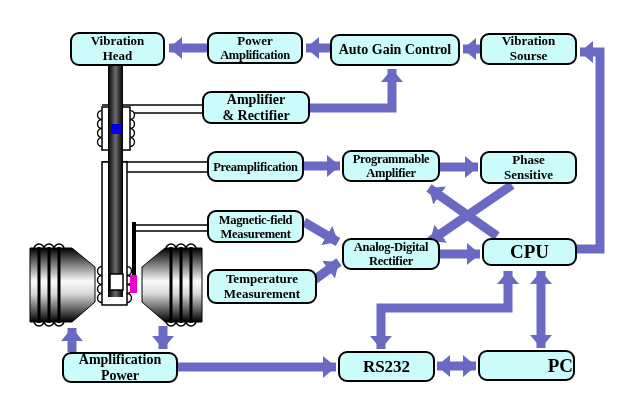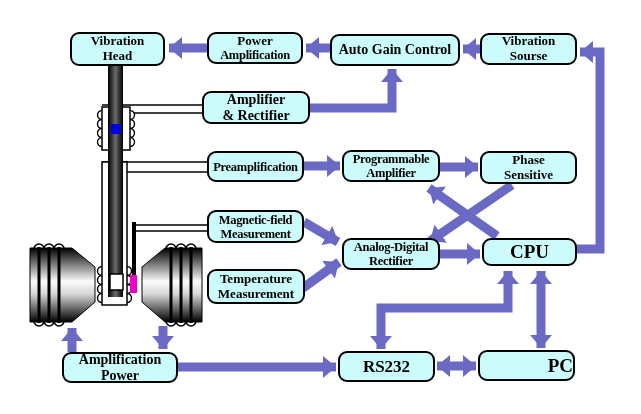--- a/index.html
+++ b/index.html
@@ -167,21 +167,21 @@
     <span class="ln">Amplifier</span>
   </div>
   <div class="node" style="left:480px;top:151px;width:97px;height:33px;">
     <span class="ln">Phase</span>
     <span class="ln">Sensitive</span>
   </div>
   <div class="node fs-sm" style="left:207px;top:210px;width:97px;height:33px;">
     <span class="ln">Magnetic-field</span>
     <span class="ln">Measurement</span>
   </div>
-  <div class="node" style="left:207px;top:269px;width:98px;height:35px;">
+  <div class="node" style="left:207px;top:269px;width:110px;height:35px;">
     <span class="ln">Temperature</span>
     <span class="ln">Measurement</span>
   </div>
   <div class="node fs-sm" style="left:342px;top:238px;width:98px;height:32px;">
     <span class="ln">Analog-Digital</span>
     <span class="ln">Rectifier</span>
   </div>
   <div class="node fs-xl" style="left:482px;top:238px;width:95px;height:28px;">
     <span class="ln">CPU</span>
   </div>

